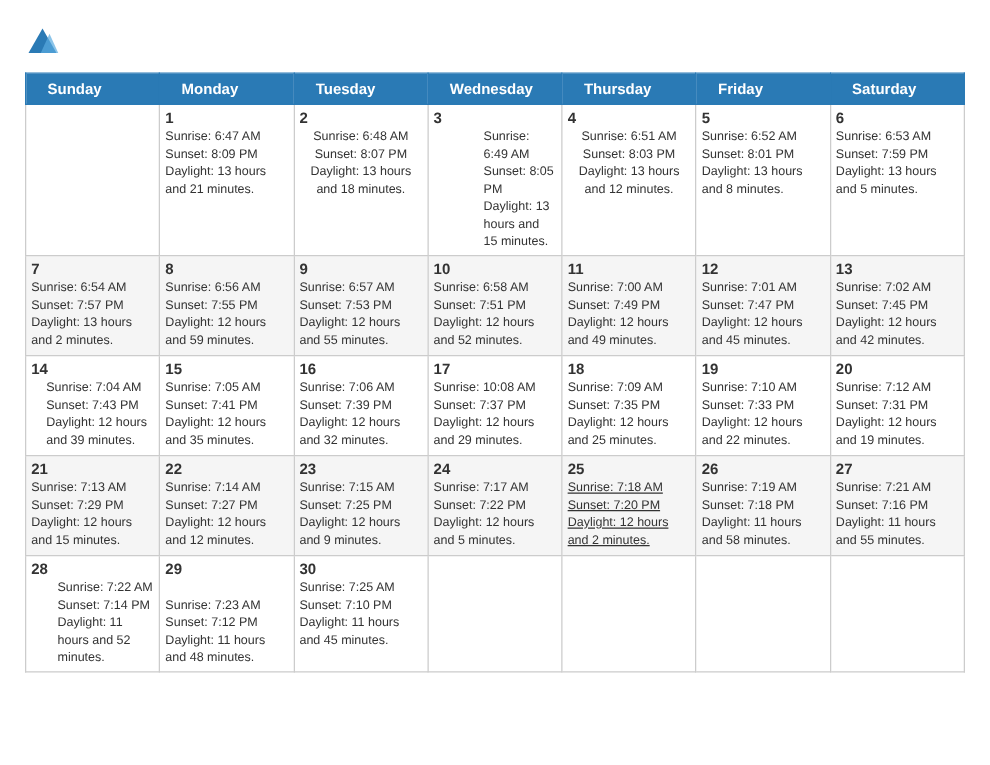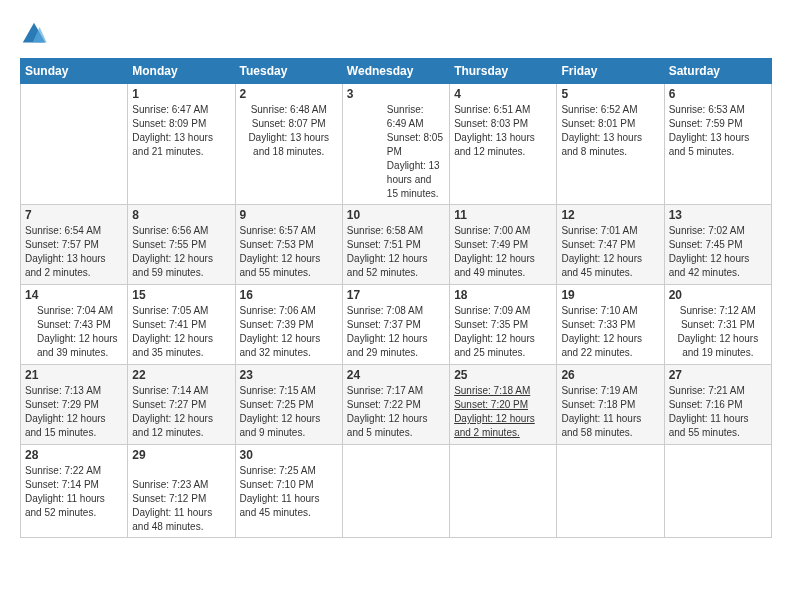--- a/index.html
+++ b/index.html
@@ -62,21 +62,21 @@
     .calendar {
       width: 100%;
       border-collapse: collapse;
       table-layout: fixed;
     }
     .calendar th {
       background: #2a7ab5;
       color: #fff;
       font-size: 12px;
       font-weight: bold;
-      padding: 5px 4px;
+      padding: 5px 17px;
       text-align: left;
       border: 1px solid #2a7ab5;
     }
     .calendar td {
       border: 1px solid #ccc;
       vertical-align: top;
       padding: 3px 4px;
       font-size: 9.5px;
       color: #333;
       height: 80px;
@@ -151,21 +151,21 @@
 Daylight: 13 hours and 18 minutes.</div>
           </td>
           <td>
             <span class="day-num">3</span>
             <div class="cell-text" style="white-space: pre-line; margin-left: 40px;">Sunrise: 6:49 AM
 Sunset: 8:05 PM
 Daylight: 13 hours and 15 minutes.</div>
           </td>
           <td>
             <span class="day-num">4</span>
-            <div class="cell-text" style="white-space: pre-line;">Sunrise: 6:51 AM
+            <div class="cell-text" style="white-space: pre-line; text-align: center;">Sunrise: 6:51 AM
 Sunset: 8:03 PM
 Daylight: 13 hours and 12 minutes.</div>
           </td>
           <td>
             <span class="day-num">5</span>
             <div class="cell-text" style="white-space: pre-line;">Sunrise: 6:52 AM
 Sunset: 8:01 PM
 Daylight: 13 hours and 8 minutes.</div>
           </td>
           <td>
@@ -233,39 +233,39 @@
 Daylight: 12 hours and 35 minutes.</div>
           </td>
           <td>
             <span class="day-num">16</span>
             <div class="cell-text" style="white-space: pre-line;">Sunrise: 7:06 AM
 Sunset: 7:39 PM
 Daylight: 12 hours and 32 minutes.</div>
           </td>
           <td>
             <span class="day-num">17</span>
-            <div class="cell-text" style="white-space: pre-line;">Sunrise: 7:08 AM
+            <div class="cell-text" style="white-space: pre-line;">Sunrise: 10:08 AM
 Sunset: 7:37 PM
 Daylight: 12 hours and 29 minutes.</div>
           </td>
           <td>
             <span class="day-num">18</span>
             <div class="cell-text" style="white-space: pre-line;">Sunrise: 7:09 AM
 Sunset: 7:35 PM
 Daylight: 12 hours and 25 minutes.</div>
           </td>
           <td>
             <span class="day-num">19</span>
             <div class="cell-text" style="white-space: pre-line;">Sunrise: 7:10 AM
 Sunset: 7:33 PM
 Daylight: 12 hours and 22 minutes.</div>
           </td>
           <td>
             <span class="day-num">20</span>
-            <div class="cell-text" style="white-space: pre-line; text-align: center;">Sunrise: 7:12 AM
+            <div class="cell-text" style="white-space: pre-line;">Sunrise: 7:12 AM
 Sunset: 7:31 PM
 Daylight: 12 hours and 19 minutes.</div>
           </td>
         </tr>
         <tr class="row-shade">
           <td>
             <span class="day-num">21</span>
             <div class="cell-text" style="white-space: pre-line;">Sunrise: 7:13 AM
 Sunset: 7:29 PM
 Daylight: 12 hours and 15 minutes.</div>
@@ -303,21 +303,21 @@
           <td>
             <span class="day-num">27</span>
             <div class="cell-text" style="white-space: pre-line;">Sunrise: 7:21 AM
 Sunset: 7:16 PM
 Daylight: 11 hours and 55 minutes.</div>
           </td>
         </tr>
         <tr class="row-white">
           <td>
             <span class="day-num">28</span>
-            <div class="cell-text" style="white-space: pre-line;">Sunrise: 7:22 AM
+            <div class="cell-text" style="white-space: pre-line; margin-left: 21px;">Sunrise: 7:22 AM
 Sunset: 7:14 PM
 Daylight: 11 hours and 52 minutes.</div>
           </td>
           <td>
             <span class="day-num">29</span>
             <div class="cell-text" style="white-space: pre-line; margin-top: 16px;">Sunrise: 7:23 AM
 Sunset: 7:12 PM
 Daylight: 11 hours and 48 minutes.</div>
           </td>
           <td>

